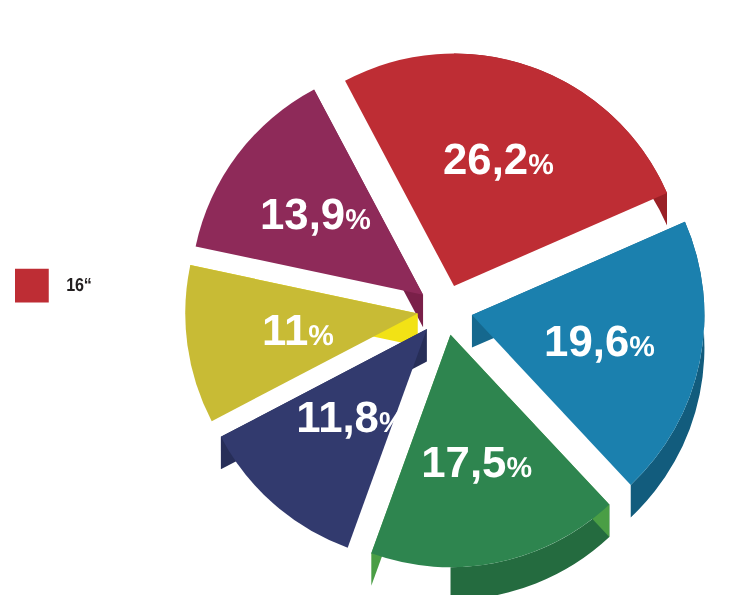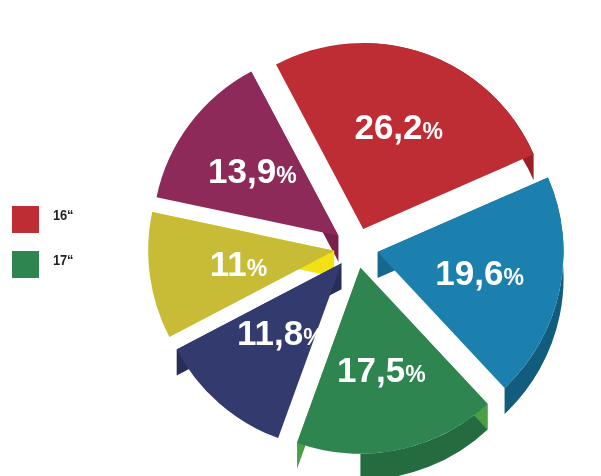--- a/index.html
+++ b/index.html
@@ -24,21 +24,21 @@
 
   
   #legend {
     position: absolute;
     left: 12px;
     top: 206px;
     width: 150px;
   }
   .legend-item {
     display: flex;
-    align-items: flex-start;
+    align-items: center;
     height: 45px;
   }
   .legend-swatch {
     width: 27px;
     height: 27px;
     flex: 0 0 27px;
   }
   .legend-label {
     margin-left: 14px;
     font-family: "Liberation Sans", sans-serif;
@@ -73,24 +73,20 @@
 </head>
 <body>
 
 <div id="stage">
 
   <div id="legend">
       <div class="legend-item">
         <div class="legend-swatch" style="background: rgb(190, 45, 52);"></div>
         <div class="legend-label">16“</div>
       </div>
-      <div class="legend-item">
-        <div class="legend-swatch" style="background: rgb(46, 133, 79);"></div>
-        <div class="legend-label">17“</div>
-      </div>
     </div>
 
   <svg id="chart-svg" width="601" height="476" viewBox="0 0 601 476">
     <g id="pie-sides">
         <path d="M 363.23506622824885 42.885822266393376 A 186 186 0 0 1 533.6265060737223 154.30192837913128 L 533.6265060737223 180.30192837913128 A 186 186 0 0 0 363.23506622824885 68.88582226639338 Z" fill="#9a2026"></path>
         <path d="M 338.4346414568926 235.8136222396085 L 251.2276049982516 71.52444793983531 L 251.2276049982516 97.52444793983531 L 338.4346414568926 261.8136222396085 Z" fill="#7a2049"></path>
         <path d="M 334.20354750962827 250.7468831860703 L 152.26809377314044 212.07530869396686 L 152.26809377314044 238.07530869396686 L 334.20354750962827 276.7468831860703 Z" fill="#f2e215"></path>
         <path d="M 547.9390017499823 177.49976382392782 A 186 186 0 0 1 504.58906937022095 387.93819529032044 L 504.58906937022095 413.93819529032044 A 186 186 0 0 0 547.9390017499823 203.49976382392782 Z" fill="#125c7d"></path>
         <path d="M 377.54756190450877 252.08365771118991 L 547.9390017499823 177.49976382392782 L 547.9390017499823 203.49976382392782 L 377.54756190450877 278.0836577111899 Z" fill="#15688e"></path>
         <path d="M 341.5203916712611 263.23818144844853 L 176.68652593425512 349.4112439807427 L 176.68652593425512 375.4112439807427 L 341.5203916712611 289.23818144844853 Z" fill="#272e58"></path>

